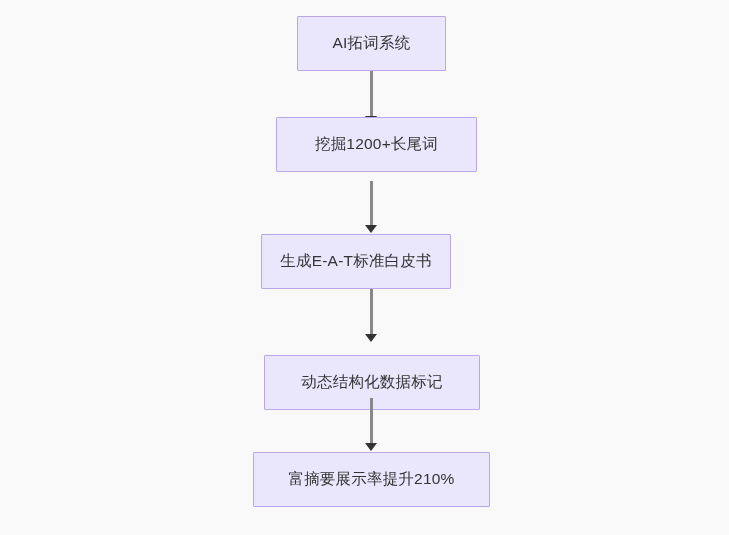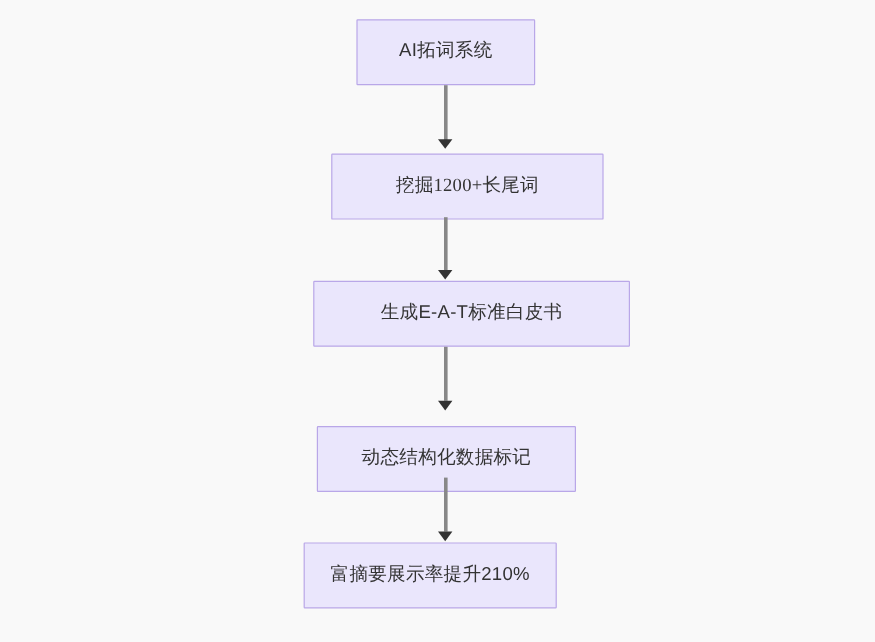--- a/index.html
+++ b/index.html
@@ -57,38 +57,38 @@
 
 <div id="flow-canvas">
 
   <div class="node" style="left:297px; top:16px; width:149px; height:55px;">
     <span class="node-label">AI拓词系统</span>
   </div>
 
   <div class="edge" style="left:370px; top:71px; height:46px;"></div>
   <div class="arrowhead" style="left:365px; top:116px;"></div>
 
-  <div class="node" style="left:276px; top:128px; width:227px; height:55px;font-family:Liberation Serif, serif;">
+  <div class="node" style="left:276px; top:117px; width:201px; height:55px;">
     <span class="node-label">挖掘1200+长尾词</span>
   </div>
 
   <div class="edge" style="left:370px; top:181px; height:45px;"></div>
   <div class="arrowhead" style="left:365px; top:225px;"></div>
 
-  <div class="node" style="left:261px; top:234px; width:264px; height:55px;">
+  <div class="node" style="left:261px; top:234px; width:190px; height:55px;">
     <span class="node-label">生成E-A-T标准白皮书</span>
   </div>
 
   <div class="edge" style="left:370px; top:289px; height:45px;"></div>
   <div class="arrowhead" style="left:365px; top:334px;"></div>
 
   <div class="node" style="left:264px; top:343px; width:216px; height:55px;margin-top:12px;">
     <span class="node-label">动态结构化数据标记</span>
   </div>
 
   <div class="edge" style="left:370px; top:398px; height:45px;"></div>
   <div class="arrowhead" style="left:365px; top:443px;"></div>
 
-  <div class="node" style="left:253px; top:452px; width:211px; height:55px;">
+  <div class="node" style="left:253px; top:452px; width:237px; height:55px;">
     <span class="node-label">富摘要展示率提升210%</span>
   </div>
 
 </div>
 
 </body></html>

